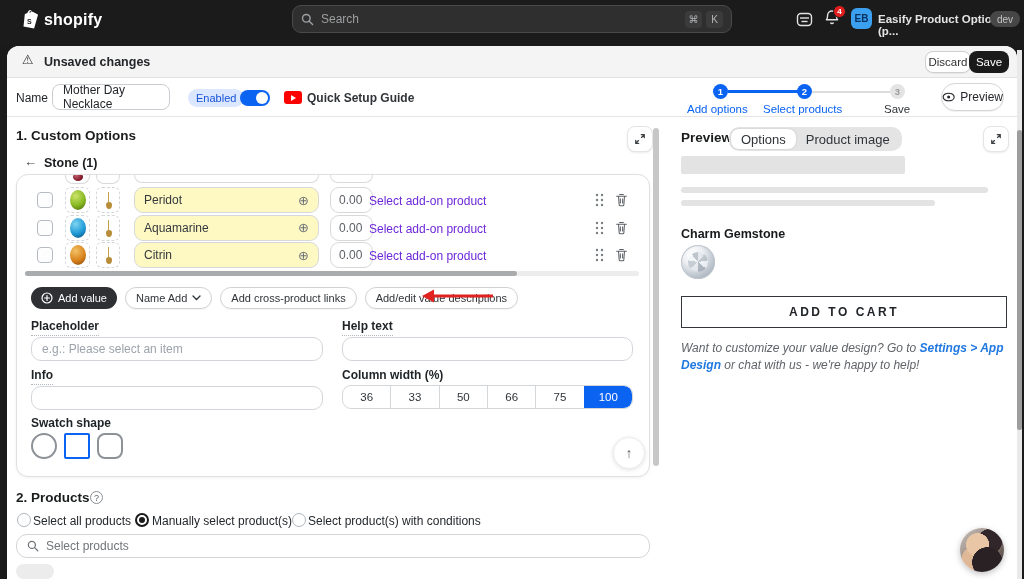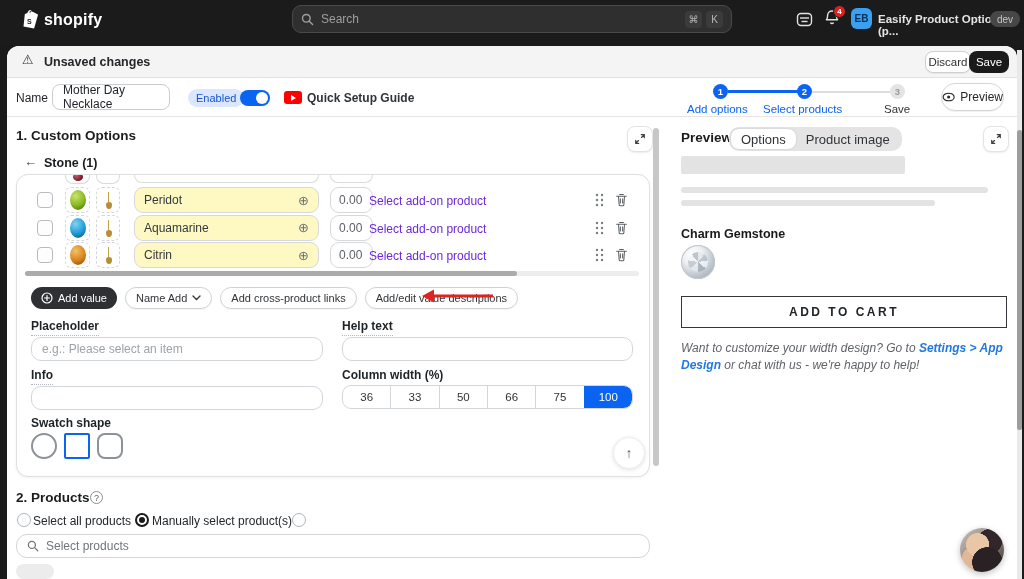--- a/index.html
+++ b/index.html
@@ -457,21 +457,22 @@
       </svg>
   </div>
   <div id="skel-block" class="abs skel"></div>
   <div id="skel-line1" class="abs skel"></div>
   <div id="skel-line2" class="abs skel"></div>
 
   <span id="opt-label" class="abs">Charm Gemstone</span>
   <div id="diamond-thumb" class="abs"></div>
   <div id="atc-btn" class="abs">ADD TO CART</div>
   <div id="pv-note" class="abs">
-    <span>Want to customize your width design? Go to </span><span class="lnk">Settings &gt; App Design</span><span> or chat with us - we're happy to help!</span>
+    <span>Want to customize your value design? Go to </span><span class="lnk">Settings &gt; App Design</span><span> or chat with us - we're happy to help!</span>
   </div>
   <div id="chat-avatar" class="abs"></div>
 <span class="radio abs" style="left: 17px;"></span>
     <span class="radio-label abs" style="left: 33px;">Select all products</span>
     <span class="radio abs sel" style="left: 135px;"></span>
     <span class="radio-label abs" style="left: 152px;">Manually select product(s)</span>
     <span class="radio abs" style="left: 292px;"></span>
+    <span class="radio-label abs" style="left: 308px;">Select product(s) with conditions</span>
   </div>
 
 </body></html>

